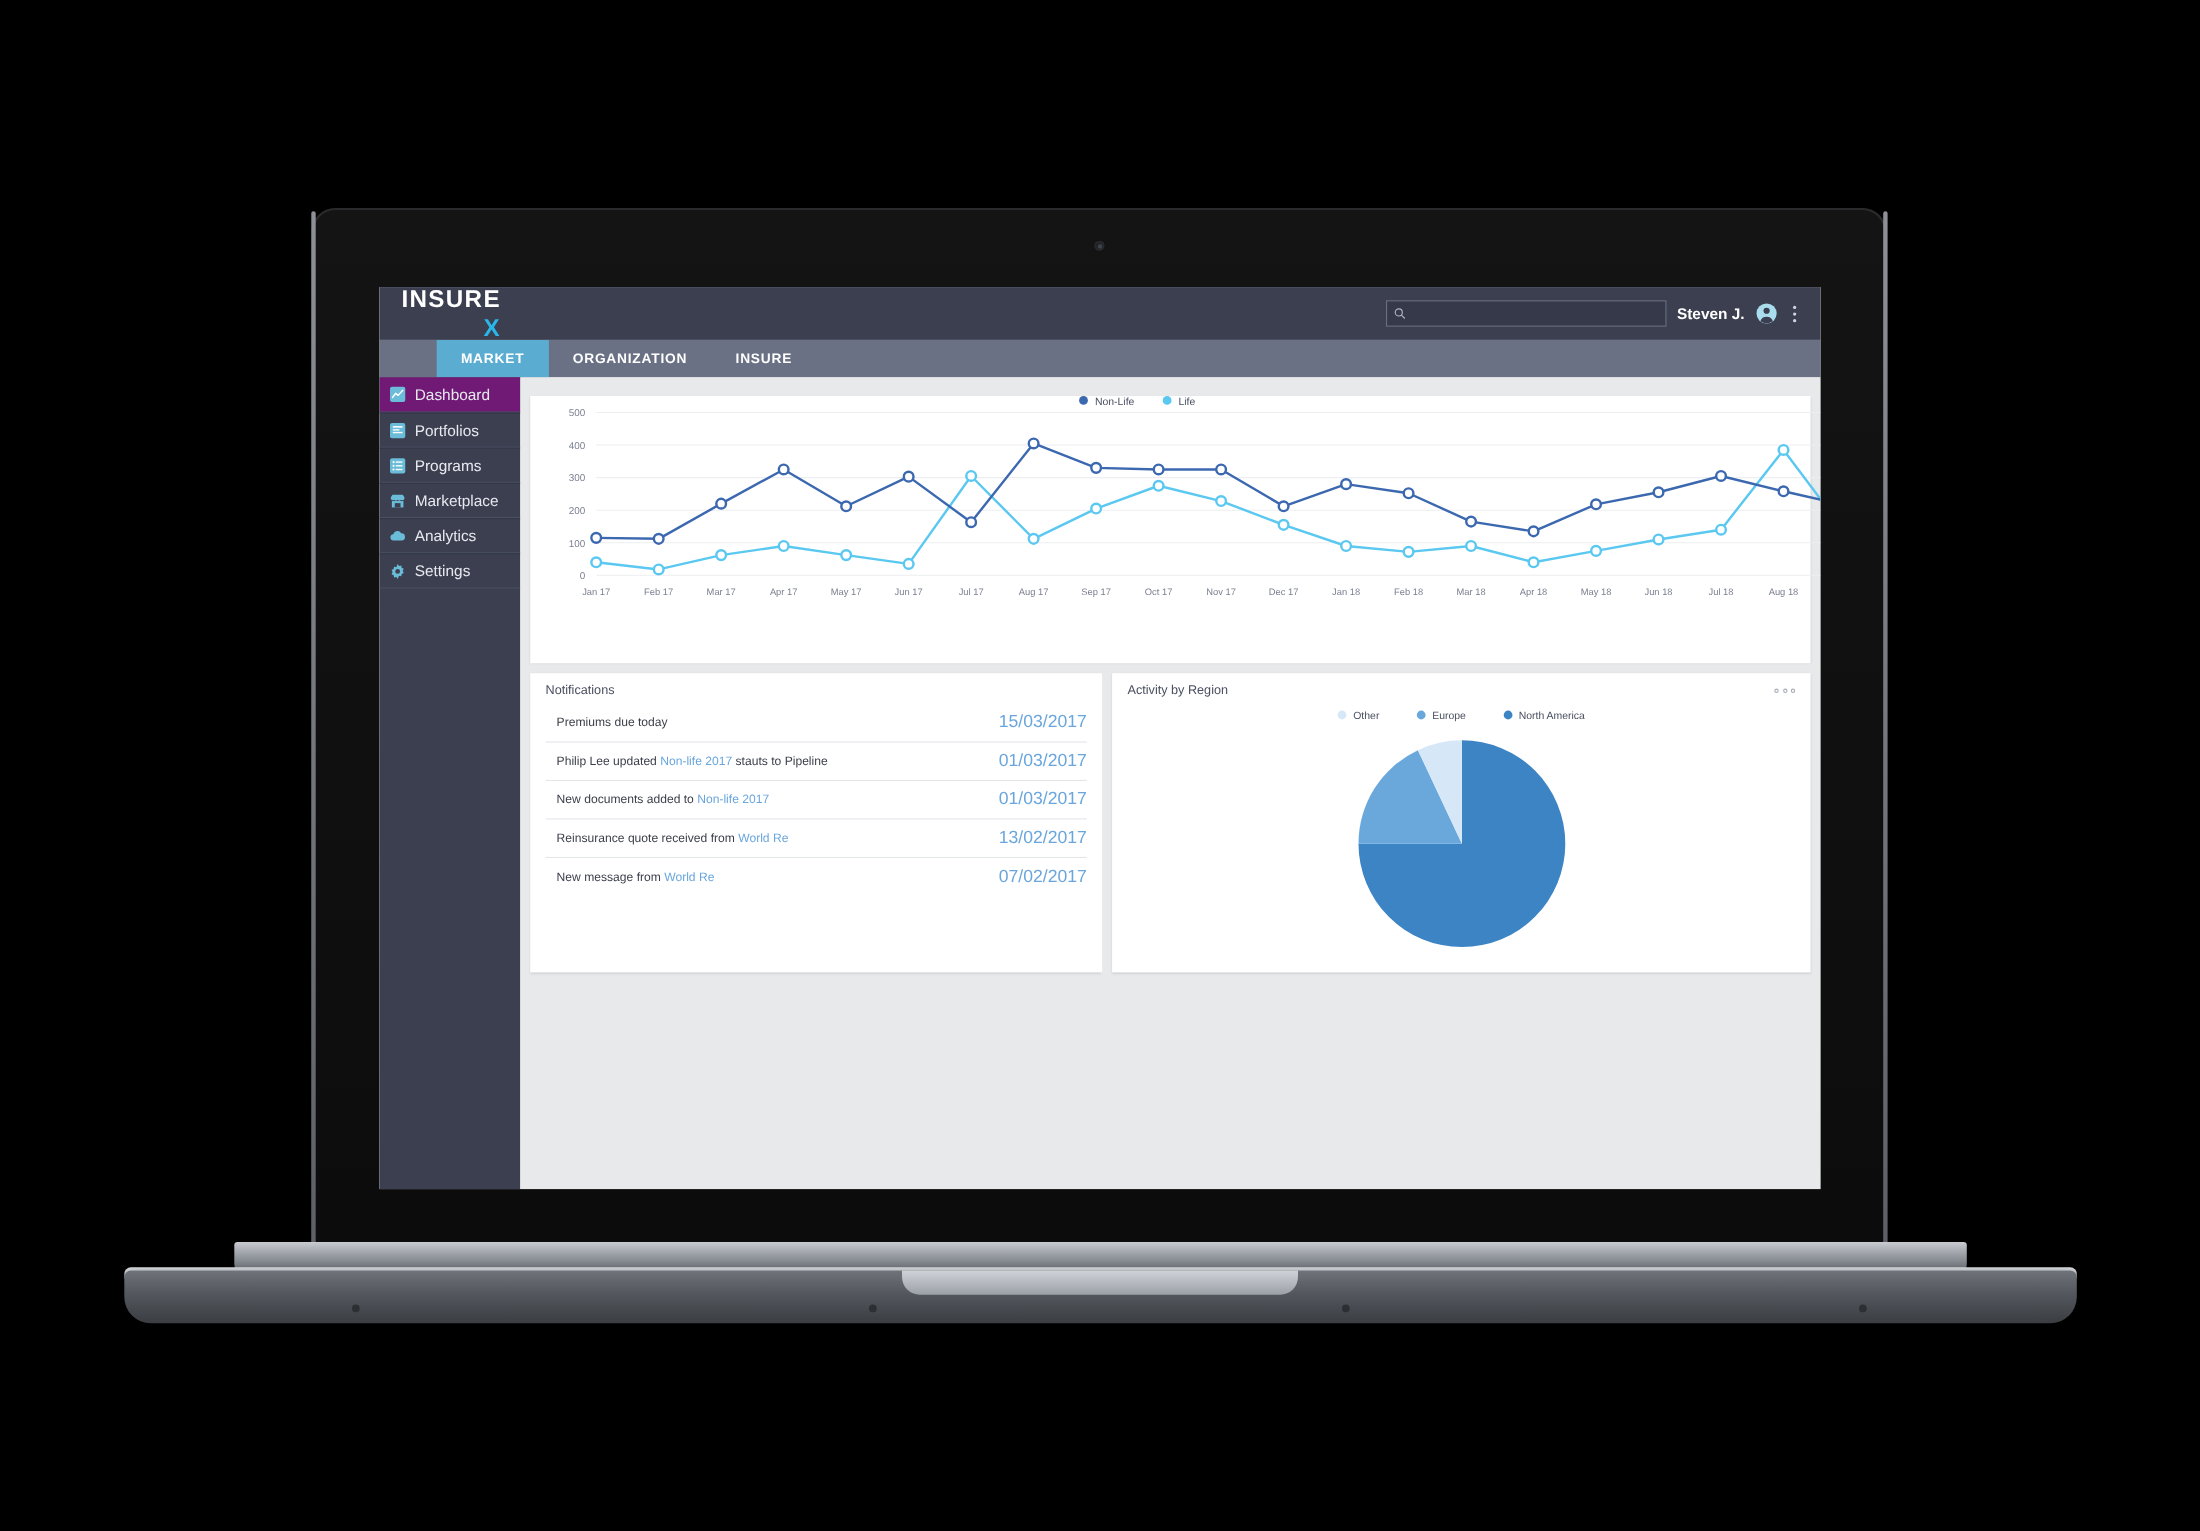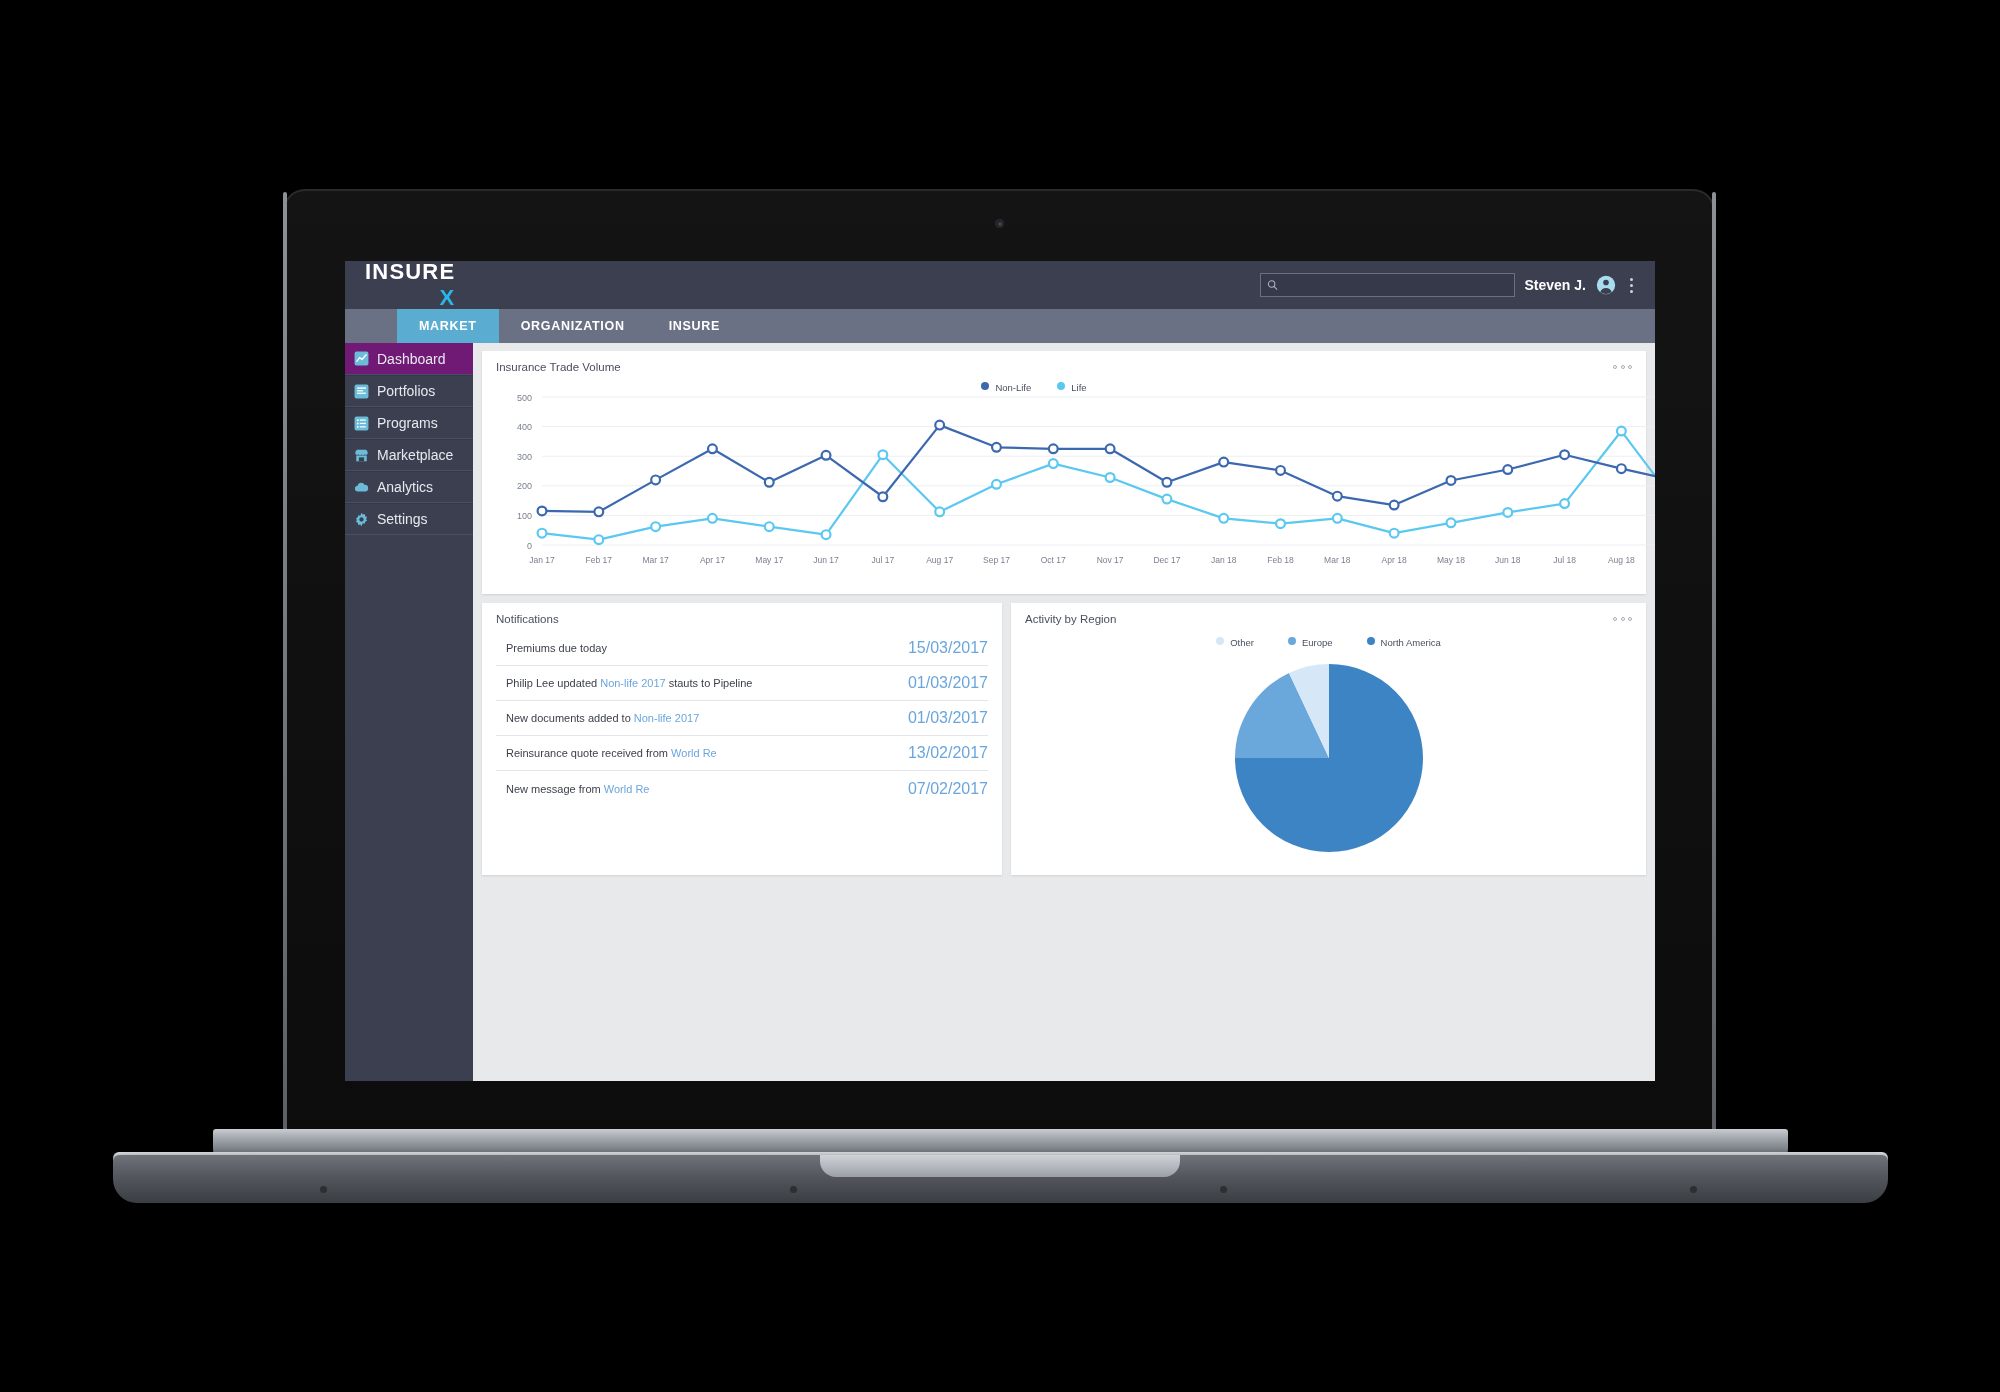--- a/index.html
+++ b/index.html
@@ -224,28 +224,20 @@
             <path d="M8 0.8l1.3 1.9 2.2-.5.4 2.2 2 1-1 2 1 2-2 1-.4 2.2-2.2-.5L8 15.2l-1.3-1.9-2.2.5-.4-2.2-2-1 1-2-1-2 2-1 .4-2.2 2.2.5z" fill="#6bbcd8"></path>
             <circle cx="8" cy="8" r="2.3" fill="#3b3f50"></circle>
           </svg>
           <span>Settings</span>
         </div>
       </div>
 
       <div class="content">
 
         <div class="card chart-card">
-          <div class="card-head">
-            <span class="card-title">Insurance Trade Volume</span>
-            <span class="kebab-h">
-                <i></i>
-                <i></i>
-                <i></i>
-              </span>
-          </div>
 
           <div class="legend">
             <span class="lg">
               <i class="dot" style="background:#3c68b0"></i>
               <span>Non-Life</span>
             </span>
             <span class="lg">
               <i class="dot" style="background:#5ac8f0"></i>
               <span>Life</span>
             </span>

